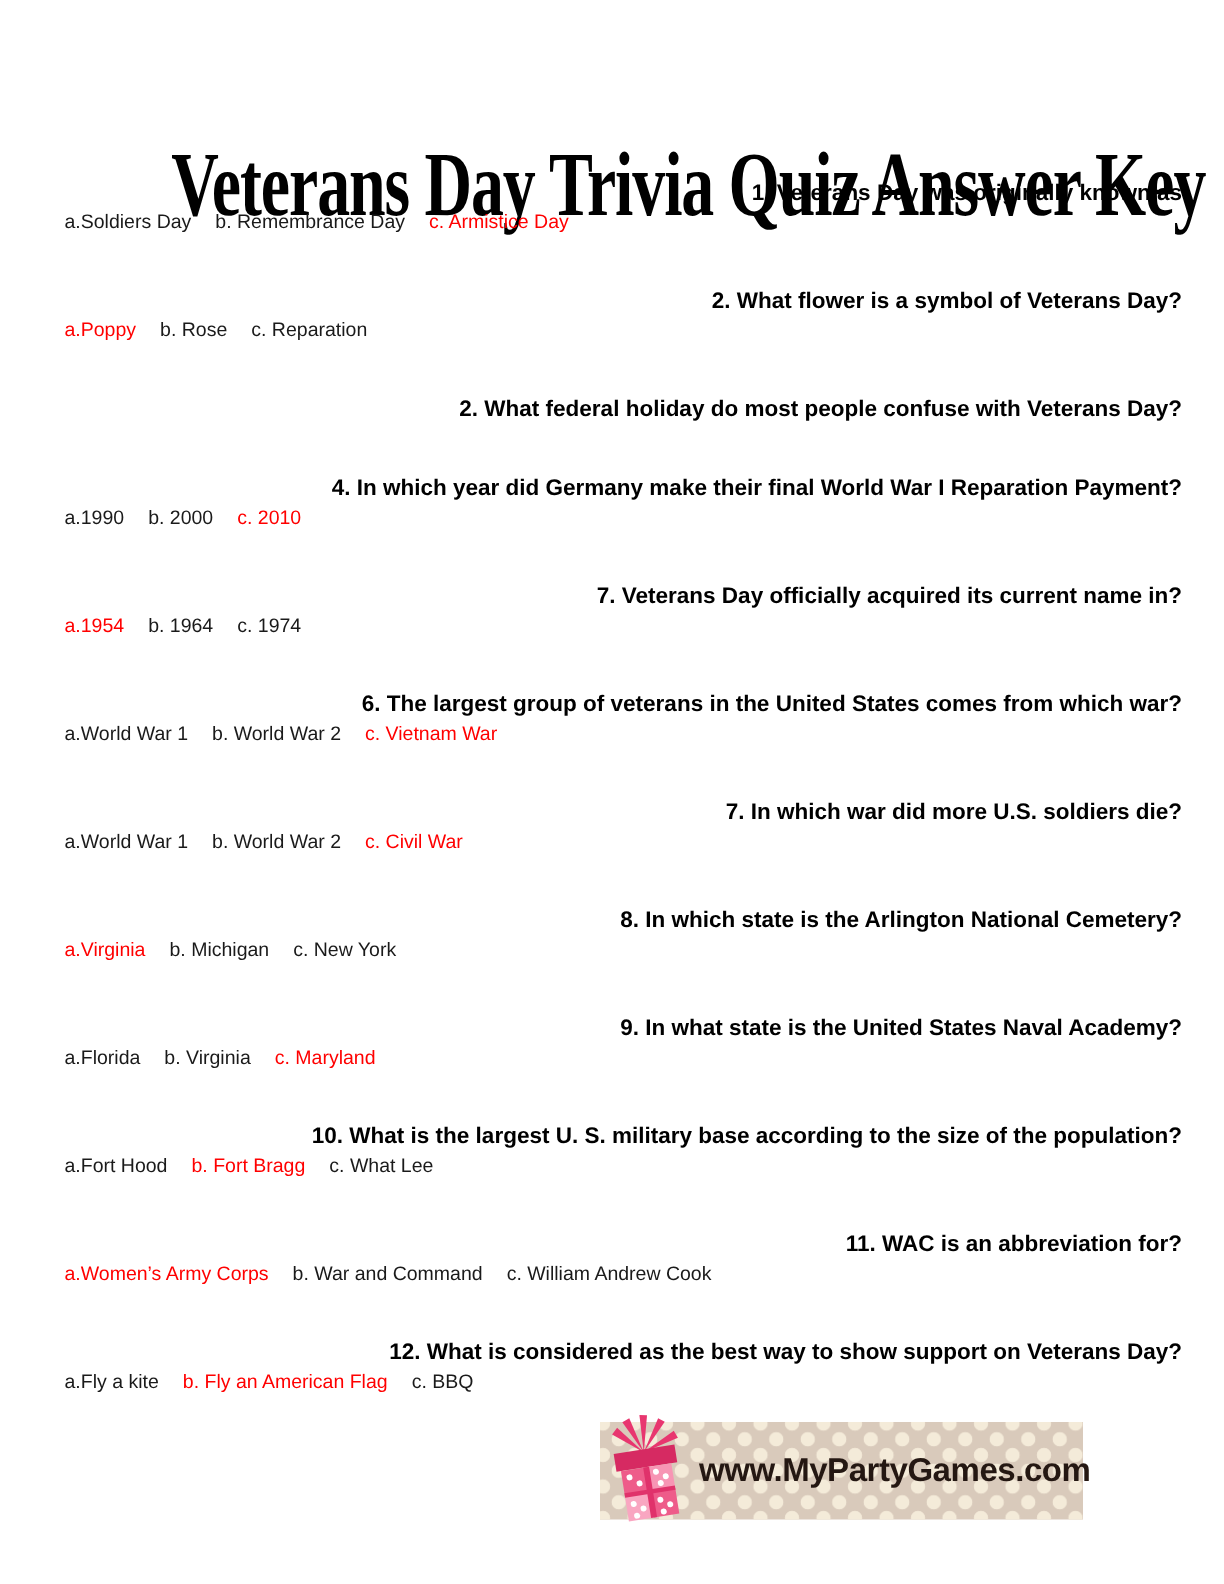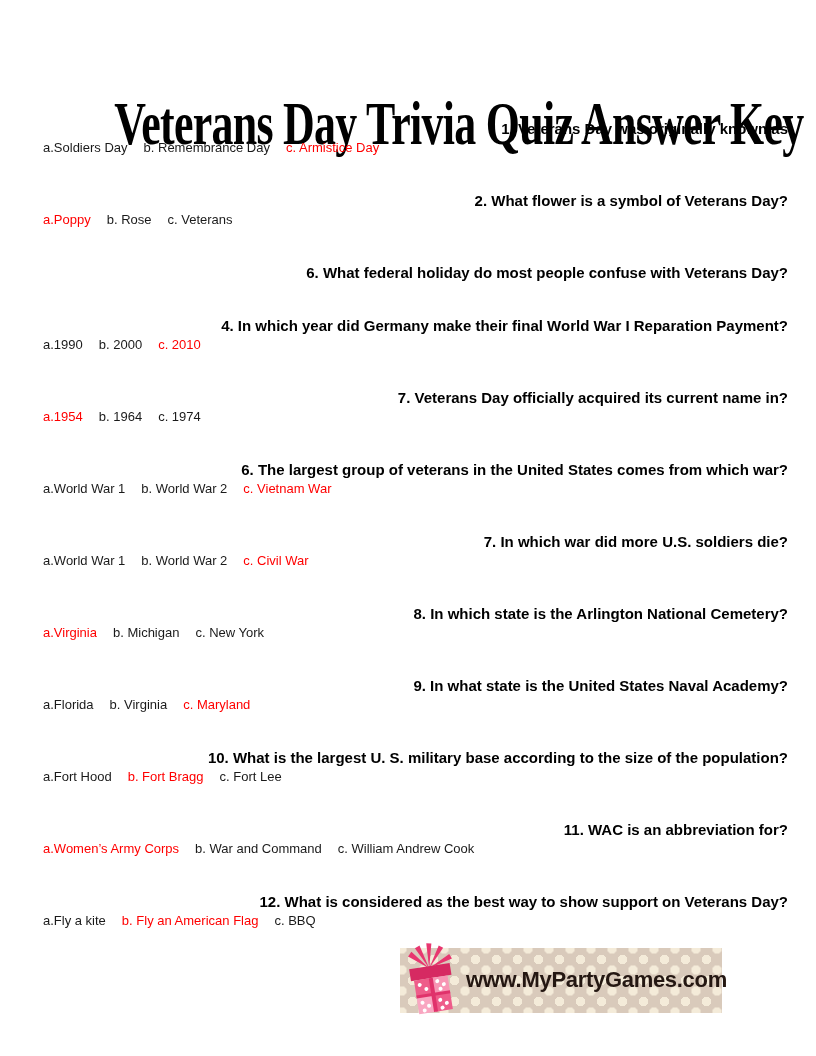--- a/index.html
+++ b/index.html
@@ -68,26 +68,26 @@
   <div class="q">
     <div class="q-heading">1. Veterans Day was originally known as</div>
     <div class="q-options">
       <span class="opt">a.Soldiers Day</span><span class="opt">b. Remembrance Day</span><span class="opt correct">c. Armistice Day</span>
     </div>
   </div>
 
   <div class="q">
     <div class="q-heading">2. What flower is a symbol of Veterans Day?</div>
     <div class="q-options">
-      <span class="opt correct">a.Poppy</span><span class="opt">b. Rose</span><span class="opt">c. Veterans</span>
+      <span class="opt correct">a.Poppy</span><span class="opt">b. Rose</span><span class="opt">c. Reparation</span>
     </div>
   </div>
 
   <div class="q">
-    <div class="q-heading">6. What federal holiday do most people confuse with Veterans Day?</div>
+    <div class="q-heading">2. What federal holiday do most people confuse with Veterans Day?</div>
   </div>
 
   <div class="q">
     <div class="q-heading">4. In which year did Germany make their final World War I Reparation Payment?</div>
     <div class="q-options">
       <span class="opt">a.1990</span><span class="opt">b. 2000</span><span class="opt correct">c. 2010</span>
     </div>
   </div>
 
   <div class="q">
@@ -121,21 +121,21 @@
   <div class="q">
     <div class="q-heading">9. In what state is the United States Naval Academy?</div>
     <div class="q-options">
       <span class="opt">a.Florida</span><span class="opt">b. Virginia</span><span class="opt correct">c. Maryland</span>
     </div>
   </div>
 
   <div class="q">
     <div class="q-heading">10. What is the largest U. S. military base according to the size of the population?</div>
     <div class="q-options">
-      <span class="opt">a.Fort Hood</span><span class="opt correct">b. Fort Bragg</span><span class="opt">c. Fort Lee</span>
+      <span class="opt">a.Fort Hood</span><span class="opt correct">b. Fort Bragg</span><span class="opt">c. What Lee</span>
     </div>
   </div>
 
   <div class="q">
     <div class="q-heading">11. WAC is an abbreviation for?</div>
     <div class="q-options">
       <span class="opt correct">a.Women’s Army Corps</span><span class="opt">b. War and Command</span><span class="opt">c. William Andrew Cook</span>
     </div>
   </div>
 

